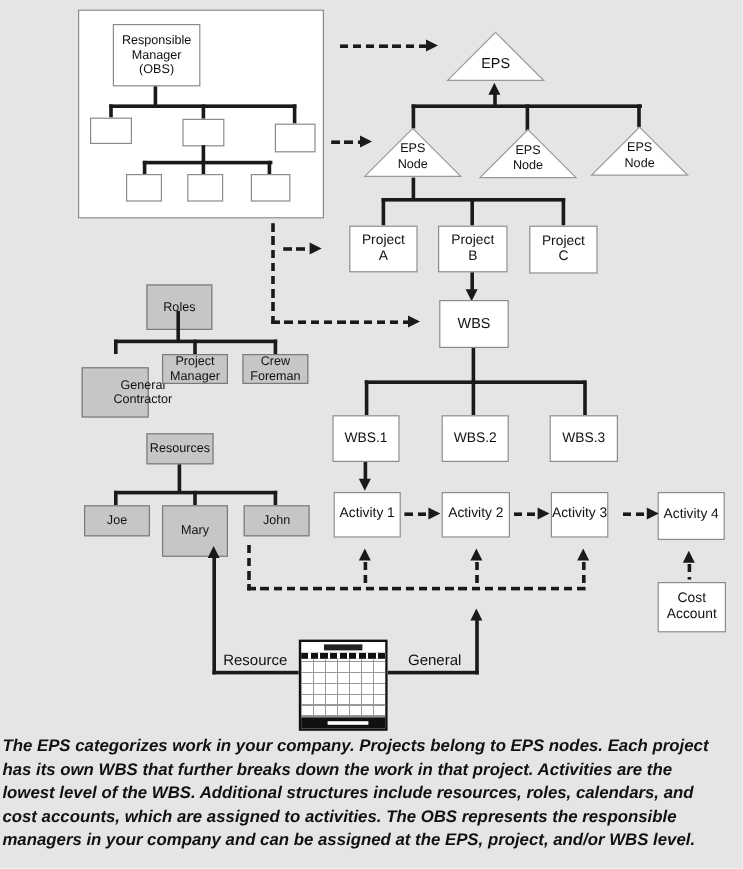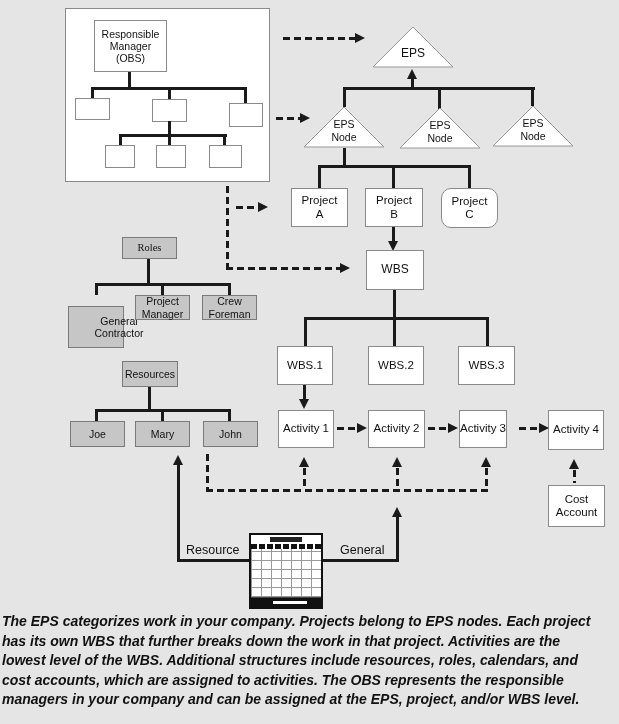--- a/index.html
+++ b/index.html
@@ -117,21 +117,21 @@
   <div class="vl" style="left:318px;top:165px;height:23px;"></div>
   <div class="vl" style="left:392px;top:165px;height:23px;"></div>
   <div class="vl" style="left:468px;top:165px;height:23px;"></div>
 
   <div class="bx" style="left:291px;top:188px;width:57px;height:39px;">
     <span class="wrapped">Project A</span>
   </div>
   <div class="bx" style="left:365px;top:188px;width:58px;height:39px;">
     <span class="wrapped">Project B</span>
   </div>
-  <div class="bx" style="left:441px;top:188px;width:57px;height:40px;border-radius:10px;">
+  <div class="bx" style="left:441px;top:188px;width:57px;height:40px;">
     <span class="wrapped">Project C</span>
   </div>
 
   <div class="vl" style="left:392px;top:227px;height:15px;"></div>
   <div class="ar ar-d" style="left:388px;top:241px;"></div>
   <div class="bx" style="left:366px;top:250px;width:58px;height:40px;font-size:12px;">
     <span>WBS</span>
   </div>
 
   <div class="vl" style="left:393px;top:290px;height:28px;"></div>
@@ -172,21 +172,21 @@
   <div class="ar ar-r" style="left:448px;top:423px;"></div>
   <div class="dh" style="left:519px;top:427px;width:20px;"></div>
   <div class="ar ar-r" style="left:539px;top:423px;"></div>
 
   <div class="bx" style="left:548px;top:485px;width:57px;height:42px;">
     <span class="wrapped">Cost Account</span>
   </div>
   <div class="ar ar-u" style="left:569px;top:459px;"></div>
   <div class="dv" style="left:573px;top:470px;height:13px;"></div>
 
-  <div class="bx gbx" style="left:122px;top:237px;width:55px;height:22px;font-family:Liberation Serif, serif;">
+  <div class="bx gbx" style="left:122px;top:237px;width:55px;height:38px;">
     <span>Roles</span>
   </div>
   <div class="vl" style="left:147px;top:259px;height:25px;"></div>
   <div class="hl" style="left:95px;top:283px;width:136px;"></div>
   <div class="vl" style="left:95px;top:283px;height:12px;"></div>
   <div class="vl" style="left:161px;top:283px;height:12px;"></div>
   <div class="vl" style="left:228px;top:283px;height:12px;"></div>
   <div class="bx gbx" style="left:68px;top:306px;width:56px;height:42px;padding-left:46px;">
     <span>General Contractor</span>
   </div>
@@ -201,21 +201,21 @@
     <span>Resources</span>
   </div>
   <div class="vl" style="left:148px;top:387px;height:23px;"></div>
   <div class="hl" style="left:95px;top:409px;width:136px;"></div>
   <div class="vl" style="left:95px;top:409px;height:12px;"></div>
   <div class="vl" style="left:161px;top:409px;height:12px;"></div>
   <div class="vl" style="left:228px;top:409px;height:12px;"></div>
   <div class="bx gbx" style="left:70px;top:421px;width:55px;height:26px;">
     <span>Joe</span>
   </div>
-  <div class="bx gbx" style="left:135px;top:421px;width:55px;height:26px;">
+  <div class="bx gbx" style="left:135px;top:421px;width:55px;height:43px;">
     <span>Mary</span>
   </div>
   <div class="bx gbx" style="left:203px;top:421px;width:55px;height:26px;">
     <span>John</span>
   </div>
 
   <div class="dv" style="left:206px;top:454px;height:38px;"></div>
   <div class="dh" style="left:206px;top:489px;width:282px;"></div>
   <div class="dv" style="left:303px;top:468px;height:21px;"></div>
   <div class="ar ar-u" style="left:299px;top:457px;"></div>

